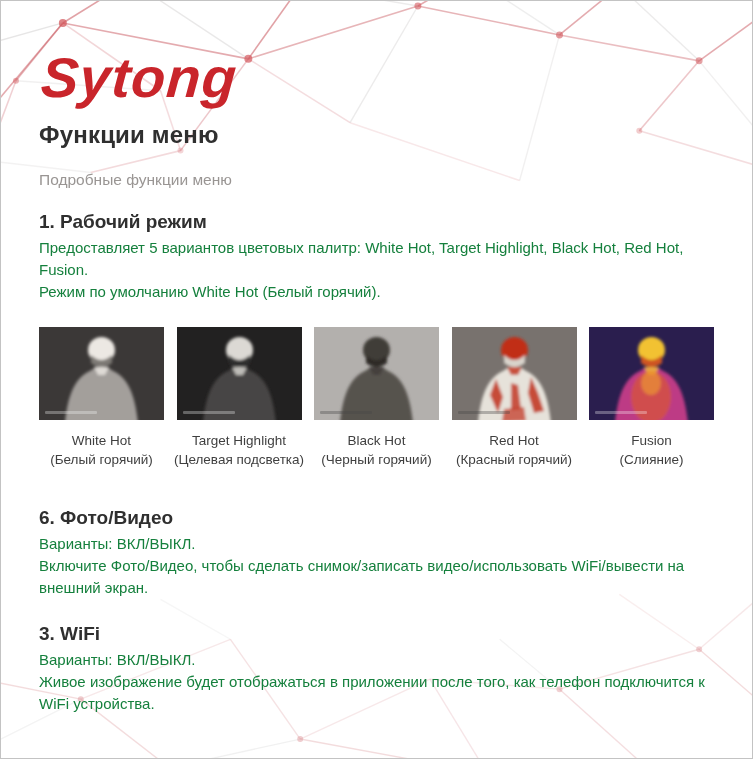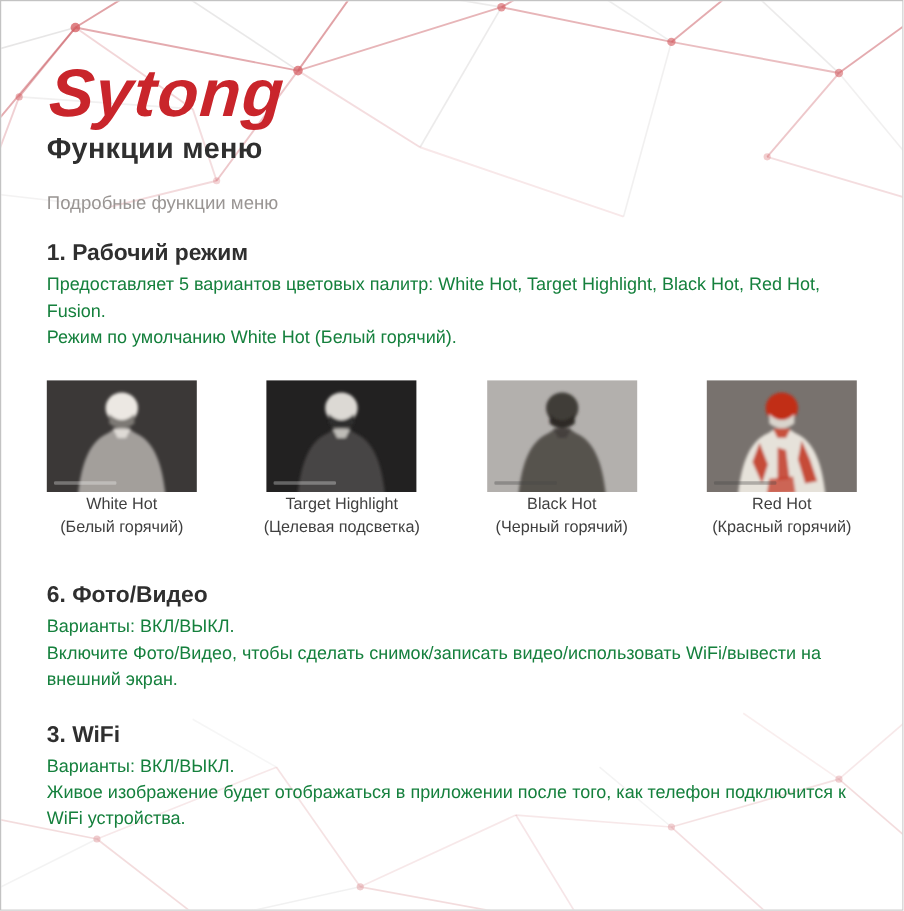--- a/index.html
+++ b/index.html
@@ -21,20 +21,21 @@
     font-weight:bold;
     font-style:italic;
     letter-spacing:1px;
     color:#c9252b;
     line-height:66px;
     transform:skewX(-4deg);
     transform-origin:left bottom;
     width:fit-content;
   }
   .page-title{
+    margin-top:10px;
     font-size:24px;
     font-weight:bold;
     color:#2f2f2f;
     letter-spacing:.2px;
   }
   .page-subtitle{
     margin-top:22px;
     font-size:15.5px;
     color:#999593;
   }
@@ -72,21 +73,21 @@
   }
   .thumb svg{display:block;width:125px;height:93px;}
   .wm{
     position:absolute;left:6px;bottom:6px;
     width:52px;height:3.5px;
     background:rgba(255,255,255,.30);
     border-radius:1px;
   }
   .wm-dark{background:rgba(70,70,70,.35);}
   .caption{
-    margin-top:0;
+    margin-top:11px;
     text-align:center;
     font-size:13.5px;
     line-height:19px;
     color:#3f3f3f;
     white-space:nowrap;
   }
   .hidden-defs{position:absolute;width:0;height:0;overflow:hidden;}
 </style>
 </head>
 <body>
@@ -256,20 +257,35 @@
             </g>
           </svg>
           <div class="wm wm-dark"></div>
         </div>
         <figcaption class="caption">
           <div>Red Hot</div>
           <div>(Красный горячий)</div>
         </figcaption>
       </figure>
 
+      <figure class="cell">
+        <div class="thumb" style="background: rgb(42, 30, 78); --body: #bd3a85; --head: #f2c231; --face: #cf5520;">
+          <svg viewBox="0 0 125 93">
+            <g filter="url(#tblur)">
+              <use href="#person"></use>
+              <use href="#fusion-glow"></use>
+            </g>
+          </svg>
+          <div class="wm"></div>
+        </div>
+        <figcaption class="caption">
+          <div>Fusion</div>
+          <div>(Слияние)</div>
+        </figcaption>
+      </figure>
 
     </div>
 
     <div class="section sec-photo">
       <h2 class="section-heading">6. Фото/Видео</h2>
       <p>Варианты: ВКЛ/ВЫКЛ.</p>
       <p>Включите Фото/Видео, чтобы сделать снимок/записать видео/использовать WiFi/вывести на внешний экран.</p>
     </div>
 
     <div class="section sec-wifi">

